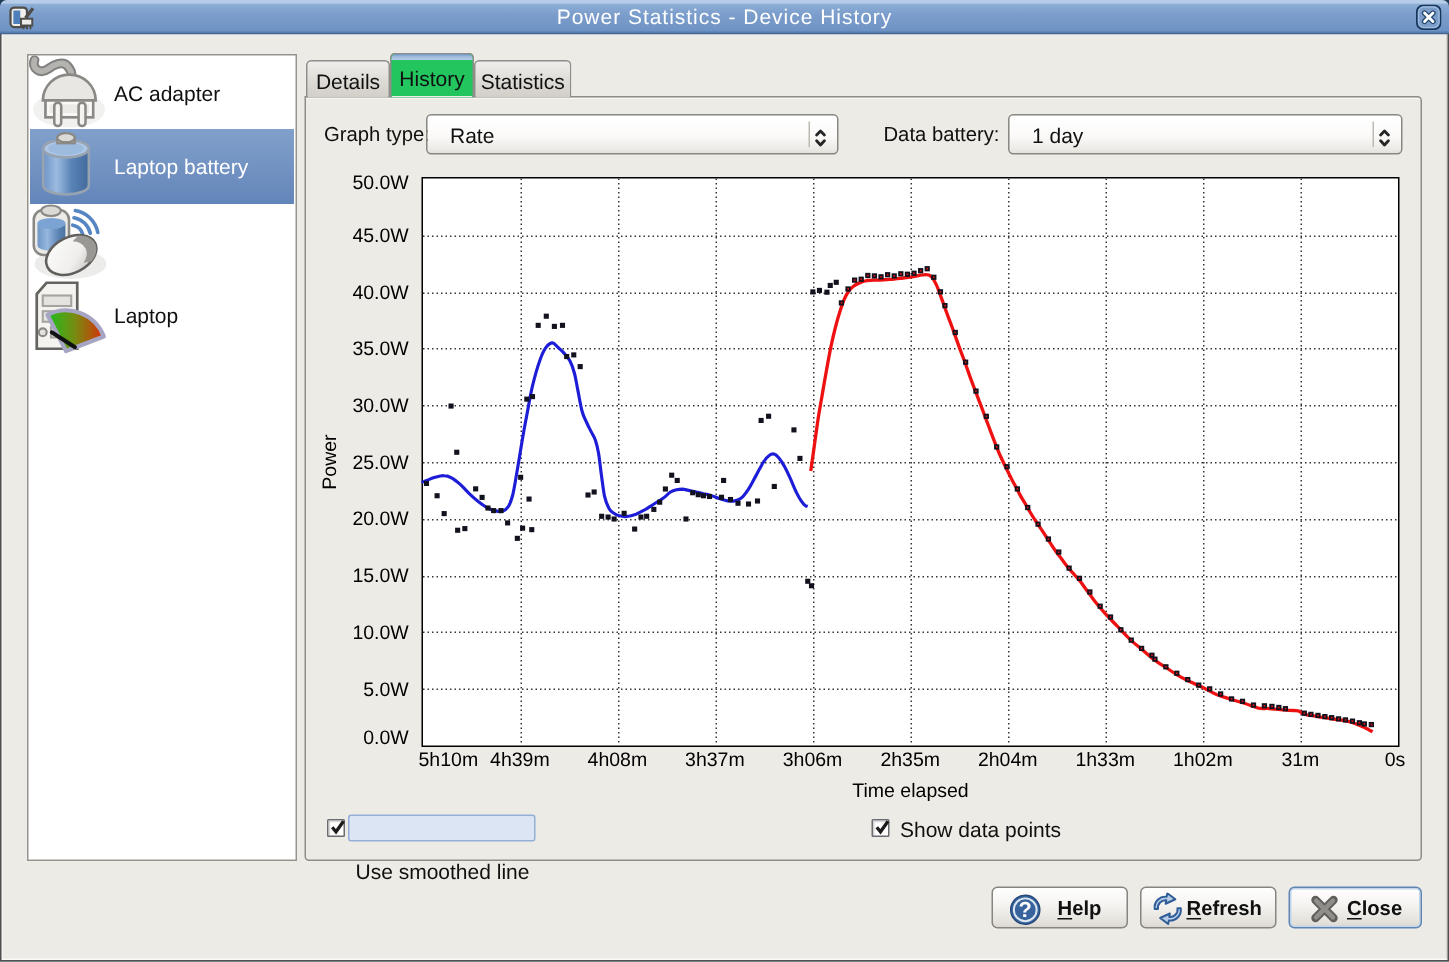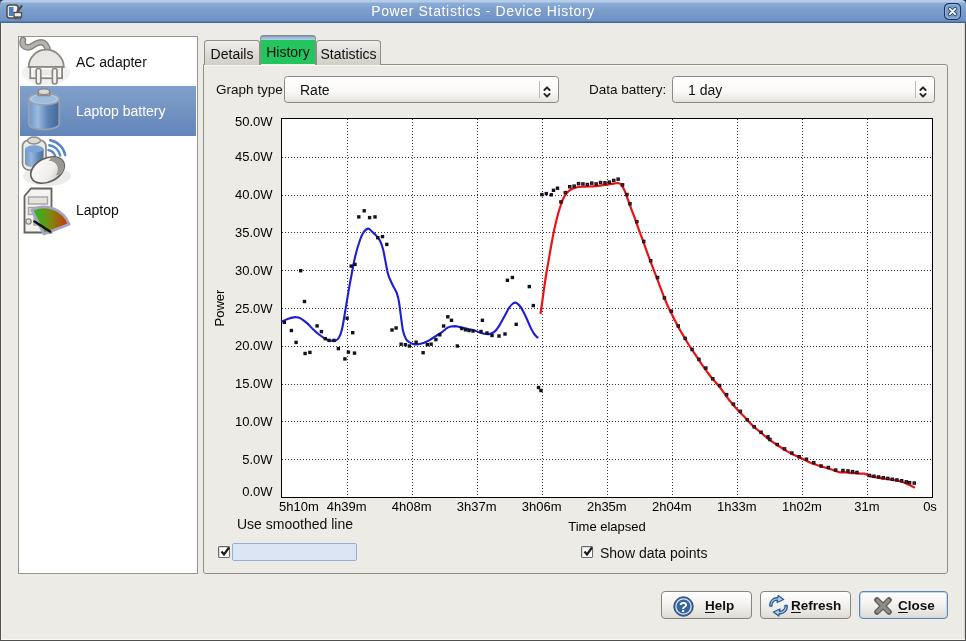--- a/index.html
+++ b/index.html
@@ -425,21 +425,21 @@
       <text x="224" y="308" text-anchor="middle" transform="rotate(-90 224 308)">Power</text>
       <text x="607" y="531" text-anchor="middle">Time elapsed</text>
     </g>
 </svg>
 
 <div class="cbox" style="left:218px;top:546px;"></div>
 <svg style="position:absolute;left:219px;top:545px" width="13" height="13" viewBox="0 0 13 13">
     <path d="M2.5,6.5 L5,9.5 L10,2.5" fill="none" stroke="#1c1c1c" stroke-width="2.2"></path>
   </svg>
 <div class="focusbox"></div>
-<span class="cbrow" style="left:237px;top:516px;text-align:right;">Use smoothed line</span>
+<span class="cbrow" style="left:237px;top:573px;text-align:right;">Use smoothed line</span>
 
 <div class="cbox" style="left:581px;top:546px;"></div>
 <svg style="position:absolute;left:582px;top:545px" width="13" height="13" viewBox="0 0 13 13">
     <path d="M2.5,6.5 L5,9.5 L10,2.5" fill="none" stroke="#1c1c1c" stroke-width="2.2"></path>
   </svg>
 <span class="cbrow" style="left:600px;top:545px;">Show data points</span>
 
 <div class="btn" style="left:661px;width:91px;">
   <svg style="position:absolute;left:11px;top:4px" width="21" height="21" viewBox="0 0 21 21">
 <circle cx="10.5" cy="10.5" r="9.7" fill="#3a66a0" stroke="#27497a" stroke-width="1"></circle>

